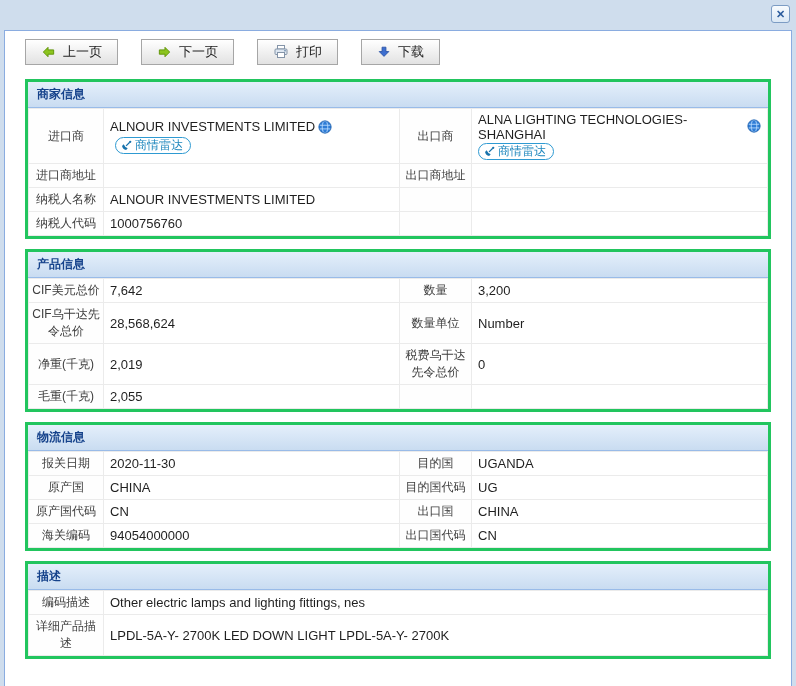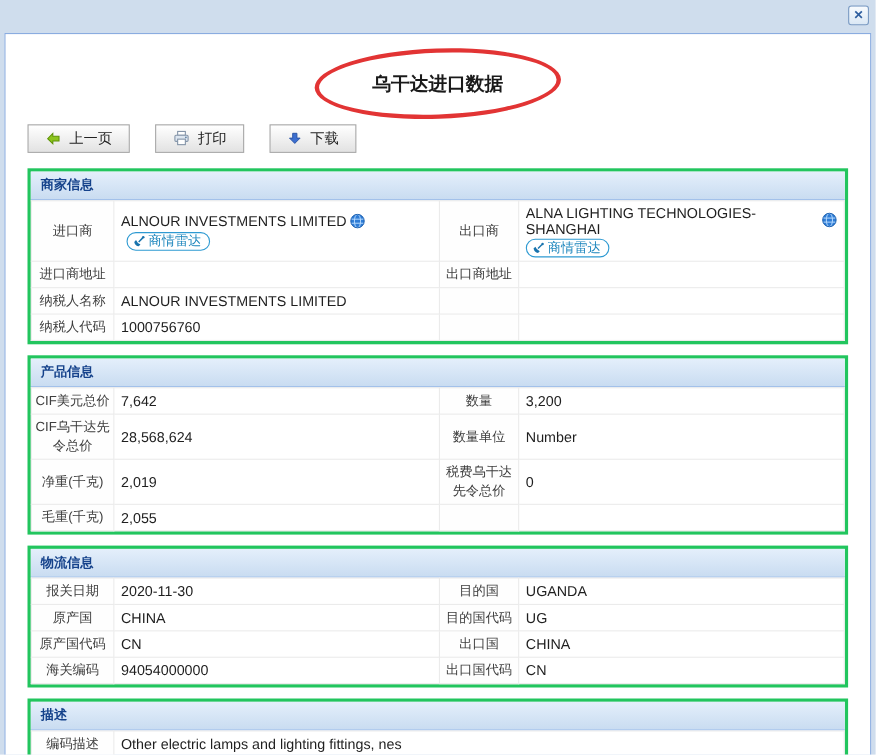--- a/index.html
+++ b/index.html
@@ -77,31 +77,33 @@
   .exporter-line { display:flex; align-items:center; }
   .exporter-line .name { flex:0 1 auto; }
 </style>
 </head>
 <body>
 
 <button class="close-btn"><span>✕</span></button>
 
 <div class="panel">
 
-  <div class="title-zone">
-    <div class="red-ellipse"></div>
-    <h1>乌干达进口数据</h1>
-  </div>
 
   <div class="toolbar">
     <button class="tb-btn">
       <svg width="15" height="15" viewBox="0 0 16 16">
           <path d="M7.5 2.5 L2.5 7.5 L7.5 12.5 L7.5 9.8 L13.5 9.8 L13.5 5.2 L7.5 5.2 Z" fill="#8cc41e" stroke="#5f9306" stroke-width="1"></path>
         </svg>
       <span>上一页</span>
+    </button>
+    <button class="tb-btn">
+      <svg width="15" height="15" viewBox="0 0 16 16">
+          <path d="M8.5 2.5 L13.5 7.5 L8.5 12.5 L8.5 9.8 L2.5 9.8 L2.5 5.2 L8.5 5.2 Z" fill="#8cc41e" stroke="#5f9306" stroke-width="1"></path>
+        </svg>
+      <span>下一页</span>
     </button>
     <button class="tb-btn">
       <svg width="16" height="16" viewBox="0 0 16 16">
           <rect x="4.5" y="1.5" width="7" height="3.5" fill="#ffffff" stroke="#8494a8"></rect>
           <rect x="2" y="5" width="12" height="5.5" rx="1" fill="#dde6f0" stroke="#8494a8"></rect>
           <rect x="4.5" y="8.5" width="7" height="5" fill="#ffffff" stroke="#8494a8"></rect>
           <circle cx="12" cy="6.8" r="0.8" fill="#5c7ca0"></circle>
         </svg>
       <span>打印</span>
     </button>

